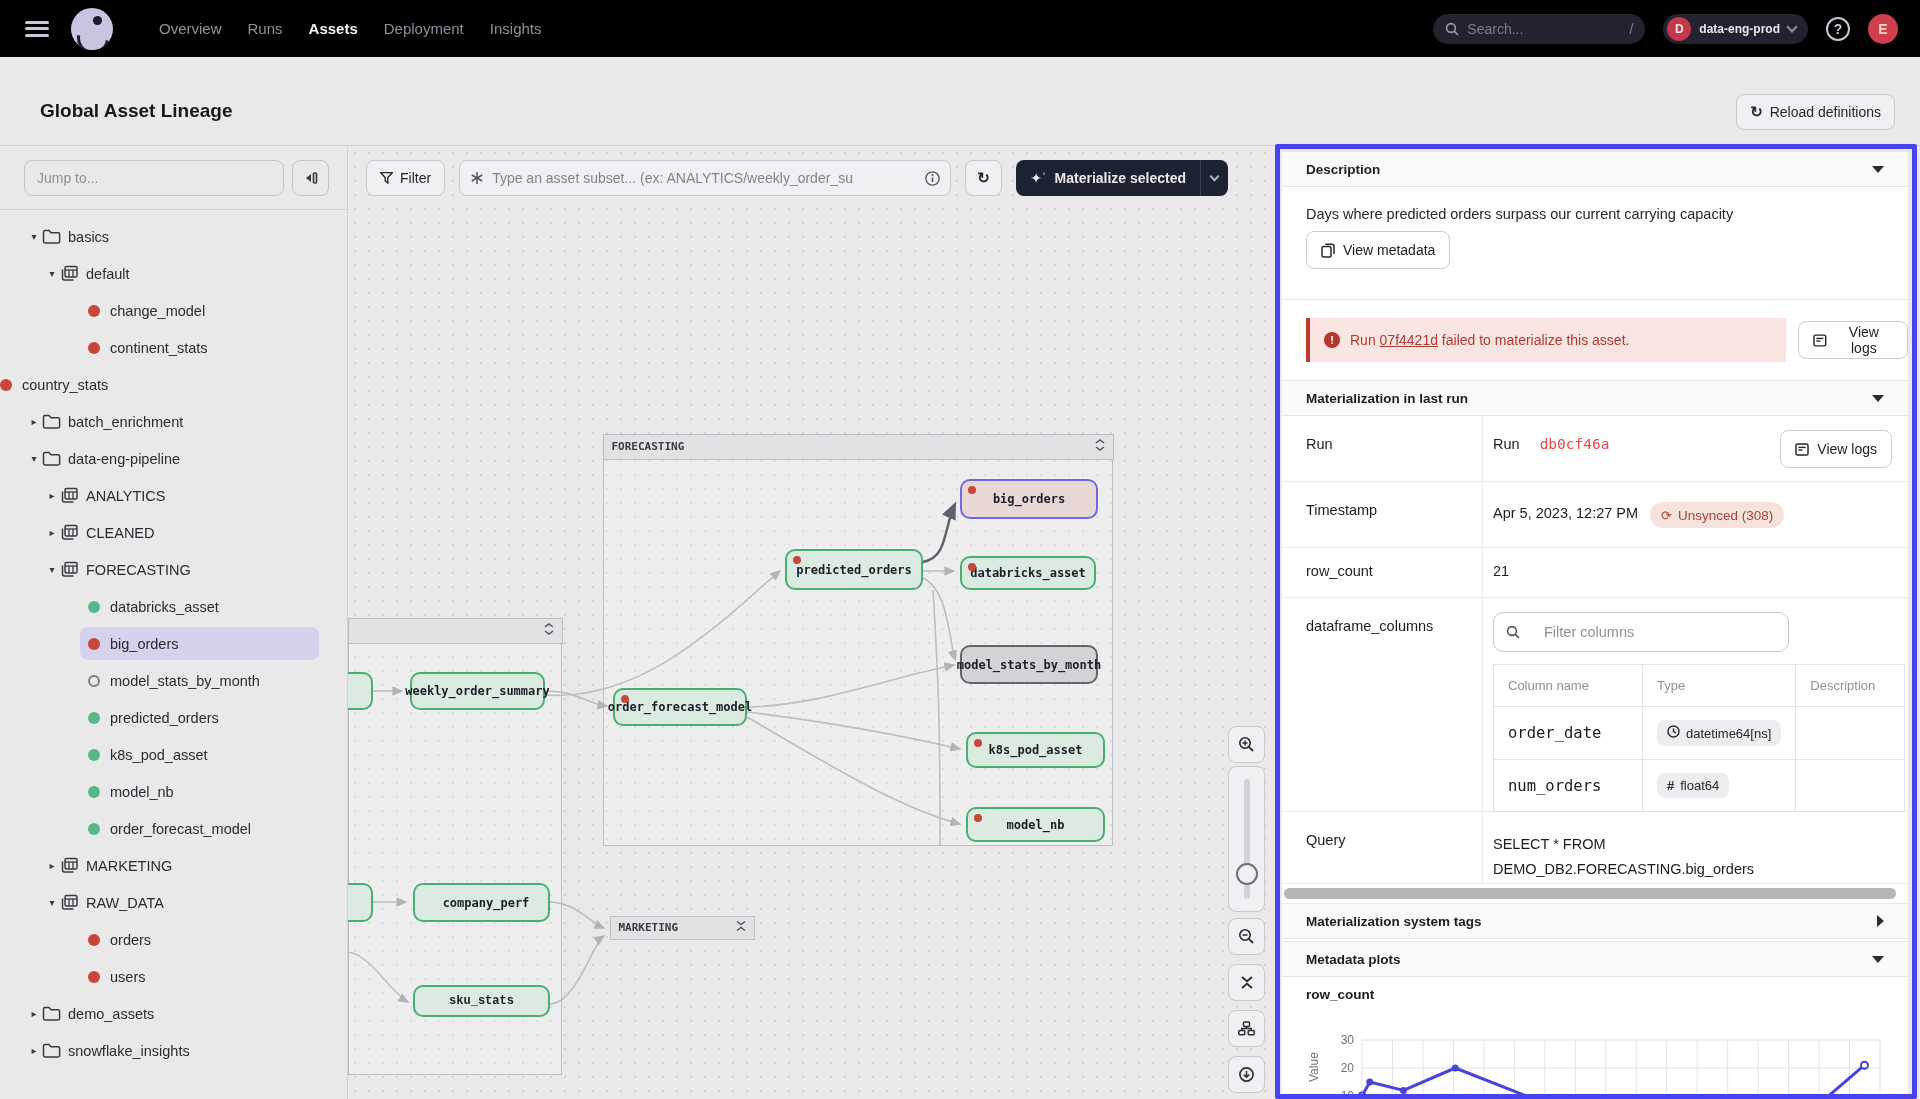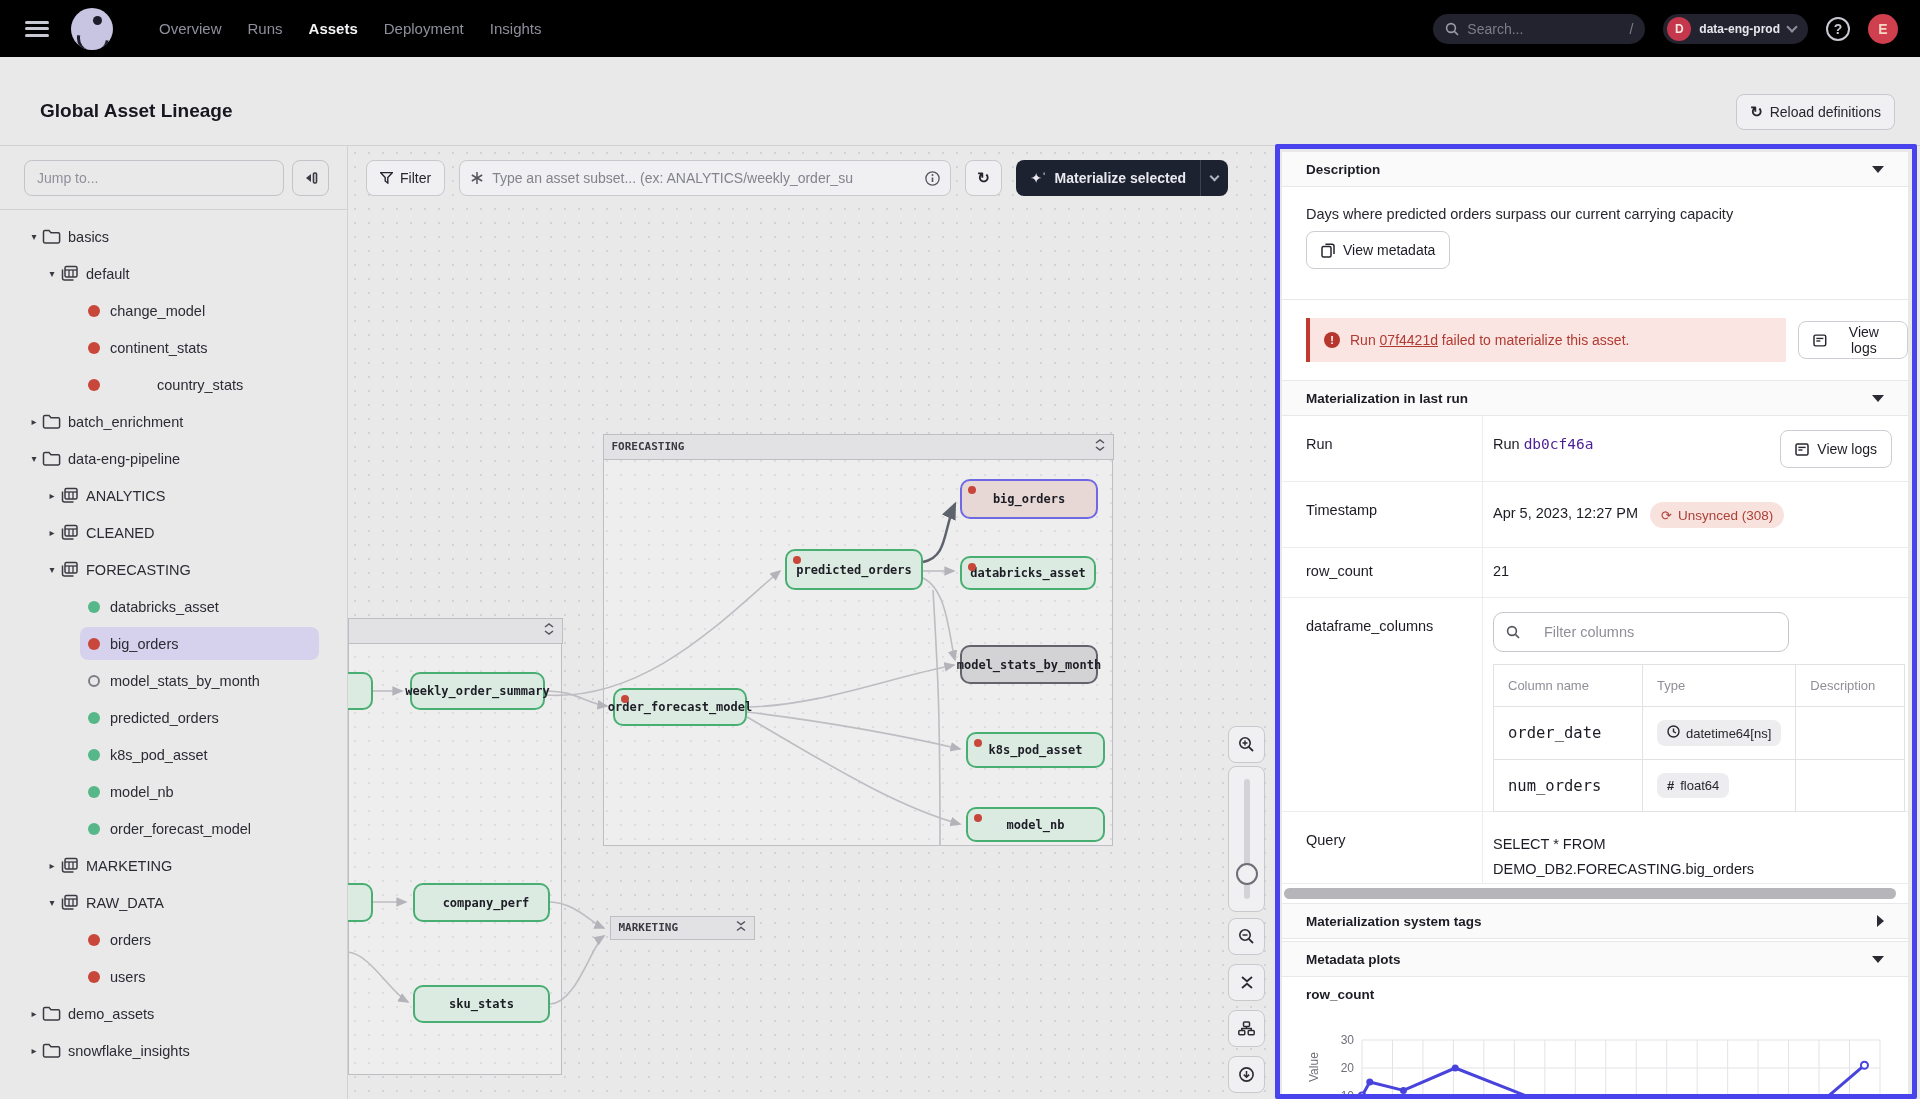--- a/index.html
+++ b/index.html
@@ -86,21 +86,21 @@
   .tri-r { margin-left:auto; width:0; height:0; border-top:6px solid transparent; border-bottom:6px solid transparent; border-left:7px solid #2b2b33; }
   .wbtn { display:inline-flex; align-items:center; gap:8px; background:#fff; border:1px solid #cdced3; border-radius:8px; font-size:14px; color:#1c1c24; cursor:pointer; height:38px; padding:0 14px; }
   #err-banner { position:absolute; left:24px; top:167px; width:480px; height:44px; background:#fbe5e3; border-left:4px solid #c0392f;
     display:flex; align-items:center; gap:10px; padding:0 14px; font-size:14px; color:#b13a31; }
   .errball { width:16px; height:16px; border-radius:50%; background:#b5372e; color:#fff; font-size:11px; font-weight:bold; display:flex; align-items:center; justify-content:center; flex:none; }
   #err-banner a { color:#b13a31; text-decoration:underline; cursor:pointer; }
   .kv { position:absolute; left:0; width:626px; border-bottom:1px solid #ececef; display:flex; }
   .kv .klabel { width:201px; border-right:1px solid #ececef; padding:20px 0 0 24px; font-size:14.5px; color:#1c1c24; }
   .kv .kval { flex:1; padding:20px 0 0 10px; font-size:14.5px; color:#1c1c24; position:relative; }
   .mono { font-family:"DejaVu Sans Mono", monospace; }
-  .runid { color:#4c1d95; }
+  .runid { color:#ef4444;margin-left:16px; }
   .pill-badge { display:inline-flex; align-items:center; gap:6px; height:26px; background:#f8e2de; color:#ad4037; border-radius:13px; padding:0 11px; font-size:13.5px; margin-left:12px; }
   #filter-input-wrap { display:flex; align-items:center; gap:24px; width:296px; height:40px; border:1px solid #c6c6cc; border-radius:10px; padding:0 12px; margin-top:-6px; }
   #filter-input { border:none; outline:none; font-size:14.5px; color:#26262e; flex:1; font-family:inherit; min-width:0; }
   #filter-input::placeholder { color:#8f8f98; }
   #cols-table { margin-top:12px; width:412px; border:1px solid #e2e2e6; border-collapse:collapse; }
   #cols-table th { font-weight:normal; color:#8f8f98; font-size:13px; text-align:left; padding:13px 14px; border:1px solid #e2e2e6; }
   #cols-table td { padding:13px 14px; border:1px solid #e2e2e6; }
   .colname { font-family:"DejaVu Sans Mono", monospace; font-size:15.5px; }
   .type-pill { display:inline-flex; align-items:center; gap:6px; background:#ededf0; border-radius:8px; padding:5px 10px; font-size:13px; color:#26262e; }
   #hscroll { position:absolute; left:2px; top:737px; width:612px; height:11px; background:#b6b6ba; border-radius:6px; cursor:pointer; }
@@ -189,21 +189,21 @@
         <span>default</span>
       </div>
       <div class="trow" style="padding-left: 88px;">
         <span class="dot red"></span>
         <span>change_model</span>
       </div>
       <div class="trow" style="padding-left: 88px;">
         <span class="dot red"></span>
         <span>continent_stats</span>
       </div>
-      <div class="trow" style="padding-left: 88px; gap: 47px;">
+      <div class="trow" style="">
         <span class="dot red"></span>
         <span>country_stats</span>
       </div>
       <div class="trow" style="padding-left: 26px;">
         <span class="arr">▸</span>
         <span class="ticon">
           <svg width="19" height="17" viewBox="0 0 19 17">
             <path d="M1.5 4 Q1.5 2.6 2.9 2.6 H7 L9 4.8 H16.2 Q17.6 4.8 17.6 6.2 V13.6 Q17.6 15 16.2 15 H2.9 Q1.5 15 1.5 13.6 Z" fill="none" stroke="#3a3a42" stroke-width="1.5"></path>
           </svg>
         </span>
@@ -432,21 +432,21 @@
         <span class="ndot"></span>
         <span>k8s_pod_asset</span>
       </div>
       <div class="gnode" style="left: 618px; top: 661px; width: 139px; height: 35px;">
         <span class="ndot"></span>
         <span>model_nb</span>
       </div>
       <div class="gnode" style="left: 65px; top: 737px; width: 137px; height: 39px; padding-left: 9px;">
         <span>company_perf</span>
       </div>
-      <div class="gnode" style="left: 65px; top: 839px; width: 137px; height: 38px;">
+      <div class="gnode" style="left: 65px; top: 839px; width: 137px; height: 32px; font-family: Liberation Mono, monospace;">
         <span>sku_stats</span>
       </div>
       <div class="gnode" style="left: -28px; top: 526px; width: 53px; height: 38px;">
         <span></span>
       </div>
       <div class="gnode" style="left: -28px; top: 737px; width: 53px; height: 39px;">
         <span></span>
       </div>
     </div>
 

